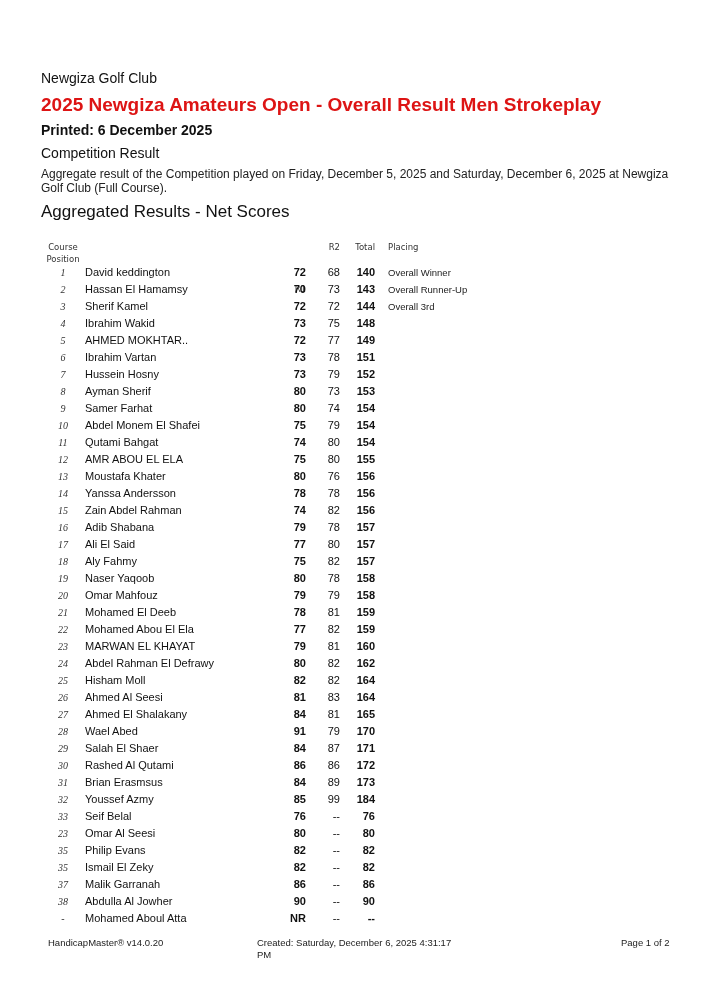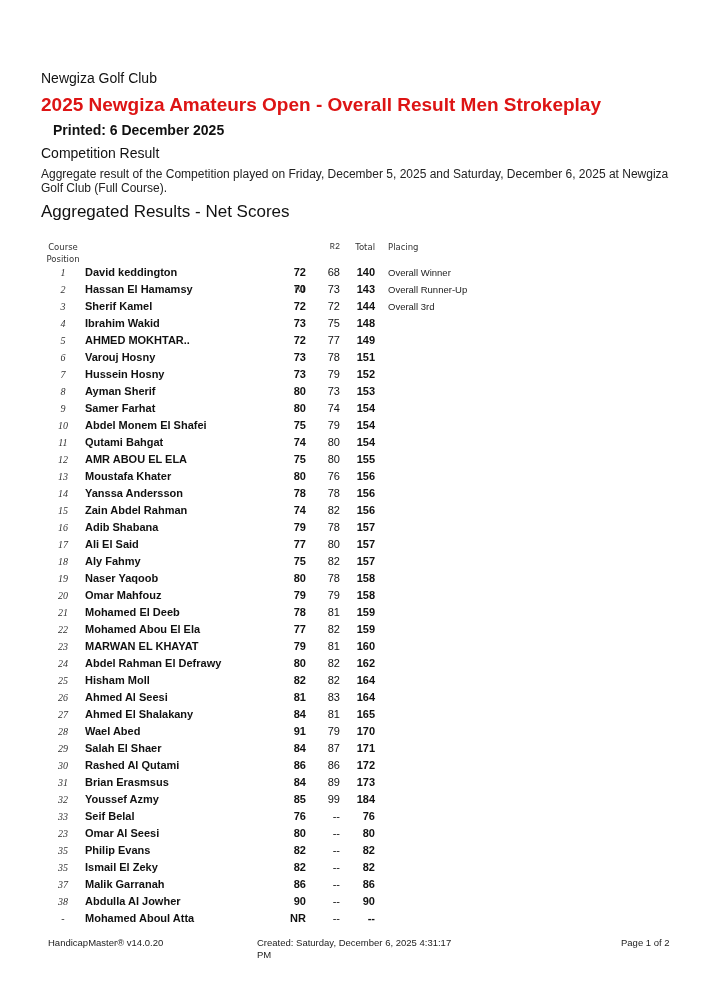--- a/index.html
+++ b/index.html
@@ -1,33 +1,33 @@
 <!DOCTYPE html>
 <html><head>
 <meta charset="utf-8">
 <style>
   html, body { margin:0; padding:0; background:#ffffff; }
   body { width:707px; height:1000px; position:relative; font-family:"Liberation Sans", sans-serif; color:#111; overflow:hidden; }
   .club { position:absolute; left:41px; top:70px; font-size:14px; }
   .title { position:absolute; left:41px; top:94px; font-size:19px; font-weight:bold; color:#dd1414; white-space:nowrap; }
-  .printed { position:absolute; left:41px; top:122px; font-size:14px; font-weight:bold;margin-left:12px; }
+  .printed { position:absolute; left:41px; top:122px; font-size:14px; font-weight:bold; }
   .comp { position:absolute; left:41px; top:145px; font-size:14px; }
   .desc { position:absolute; left:41px; top:167px; width:630px; font-size:12px; line-height:14px; color:#222; }
   .section { position:absolute; left:41px; top:202px; font-size:17px; }
   .hdr { position:absolute; top:241px; font-size:8.5px; color:#333; font-family:"DejaVu Sans", sans-serif; line-height:12px; }
   .hdr.pos { left:46px; width:34px; text-align:center; }
   .hdr.r1 { left:280px; width:26px; text-align:right;margin-top:42px; }
-  .hdr.r2 { left:314px; width:26px; text-align:right;font-family:Liberation Mono, monospace; }
+  .hdr.r2 { left:314px; width:26px; text-align:right; }
   .hdr.tot { left:345px; width:30px; text-align:right; }
   .hdr.plc { left:388px; }
   .rows { position:absolute; left:0; top:265px; width:707px; }
   .row { position:relative; height:17px; font-size:11px; }
   .row > span { position:absolute; top:1px; white-space:nowrap; }
   .c-pos { left:46px; width:34px; text-align:center; font-family:"Liberation Serif", serif; font-style:italic; font-size:10px; color:#333; top:2px !important; }
-  .c-name { left:85px; font-weight:bold; }
+  .c-name { left:85px; font-weight:normal; }
   .c-r1 { left:280px; width:26px; text-align:right; font-weight:bold; }
   .c-r2 { left:314px; width:26px; text-align:right; font-weight:normal; }
   .c-tot { left:345px; width:30px; text-align:right; font-weight:bold; }
   .c-plc { left:388px; font-size:9.5px; color:#222; top:2px !important; }
   .footer { position:absolute; top:937px; font-size:9.5px; color:#222; line-height:12px;padding-left:7px; }
   .f-left { left:41px; }
   .f-mid { left:250px; width:210px; }
   .f-right { left:614px; }
 </style>
 </head>
@@ -82,21 +82,21 @@
     <div class="row">
       <span class="c-pos">5</span>
       <span class="c-name">AHMED MOKHTAR..</span>
       <span class="c-r1">72</span>
       <span class="c-r2">77</span>
       <span class="c-tot">149</span>
       <span class="c-plc"></span>
     </div>
     <div class="row">
       <span class="c-pos">6</span>
-      <span class="c-name">Varouj Hosny</span>
+      <span class="c-name">Ibrahim Vartan</span>
       <span class="c-r1">73</span>
       <span class="c-r2">78</span>
       <span class="c-tot">151</span>
       <span class="c-plc"></span>
     </div>
     <div class="row">
       <span class="c-pos">7</span>
       <span class="c-name">Hussein Hosny</span>
       <span class="c-r1">73</span>
       <span class="c-r2">79</span>

